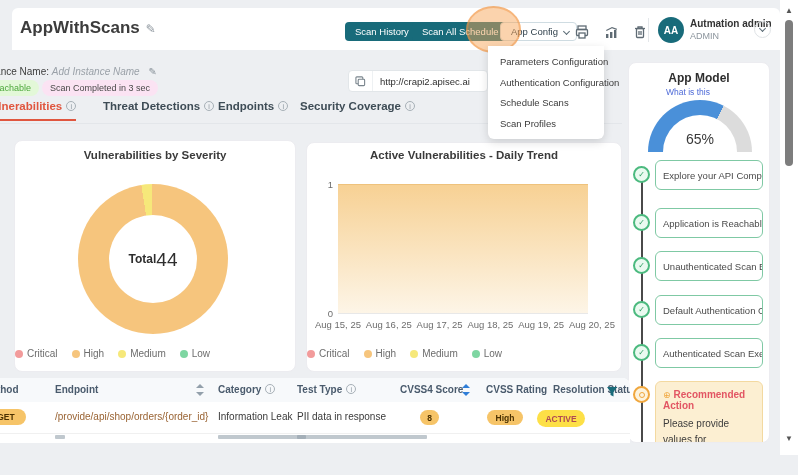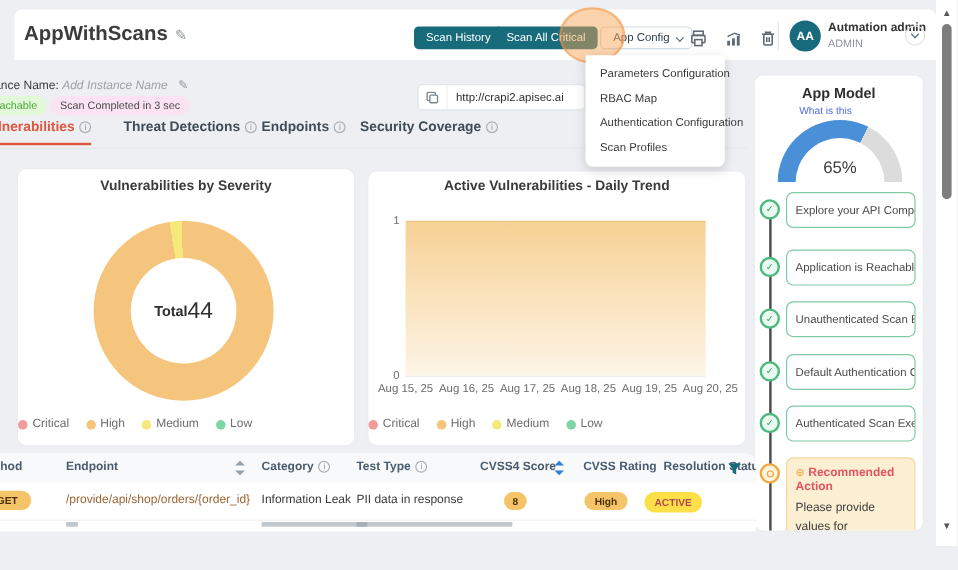--- a/index.html
+++ b/index.html
@@ -151,21 +151,21 @@
   .scr-thumb { position:absolute; left:5px; top:20px; width:8px; height:146px; background:#7d7d7d; border-radius:4px; cursor:grab; }
 </style>
 </head>
 <body>
 
 <div id="stage">
 
   <div class="header">
     <div class="app-title"><span>AppWithScans</span><span class="pencil"></span></div>
     <button class="btn-teal" style="left:333px;">Scan History</button>
-    <button class="btn-teal" style="left:400px;">Scan All Critical</button>
+    <button class="btn-teal" style="left:400px;">Scan All Schedule</button>
     <button class="btn-outline" style="left:488px;"><span>App Config</span><span class="chev"></span></button>
 
     <span class="hdr-icon" style="left:562px;">
       <svg viewBox="0 0 16 16" fill="none" stroke="#5f6b74" stroke-width="1.3">
           <rect x="4" y="2" width="8" height="3.5"></rect>
           <rect x="2.5" y="5.5" width="11" height="6" rx="1"></rect>
           <rect x="5" y="9" width="6" height="5" fill="#fff"></rect>
         </svg>
     </span>
     <span class="hdr-icon" style="left:592px;">
@@ -190,22 +190,22 @@
     <div class="user-role">ADMIN</div>
     <div class="user-chev">
         <span class="chev"></span>
       </div>
   </div>
 
   <div class="halo"></div>
 
   <div class="dropdown">
     <div class="dd-item">Parameters Configuration</div>
-    <div class="dd-item">RBAC Map</div>
     <div class="dd-item">Authentication Configuration</div>
+    <div class="dd-item">Schedule Scans</div>
     <div class="dd-item">Scan Profiles</div>
   </div>
 
   <div class="inst-line">
     <span>Instance Name:</span>
     <span class="ph">Add Instance Name</span>
     <span class="pencil" style="font-size:10px;"></span>
   </div>
   <div class="badge badge-green">Reachable</div>
   <div class="badge badge-pink">Scan Completed in 3 sec</div>

